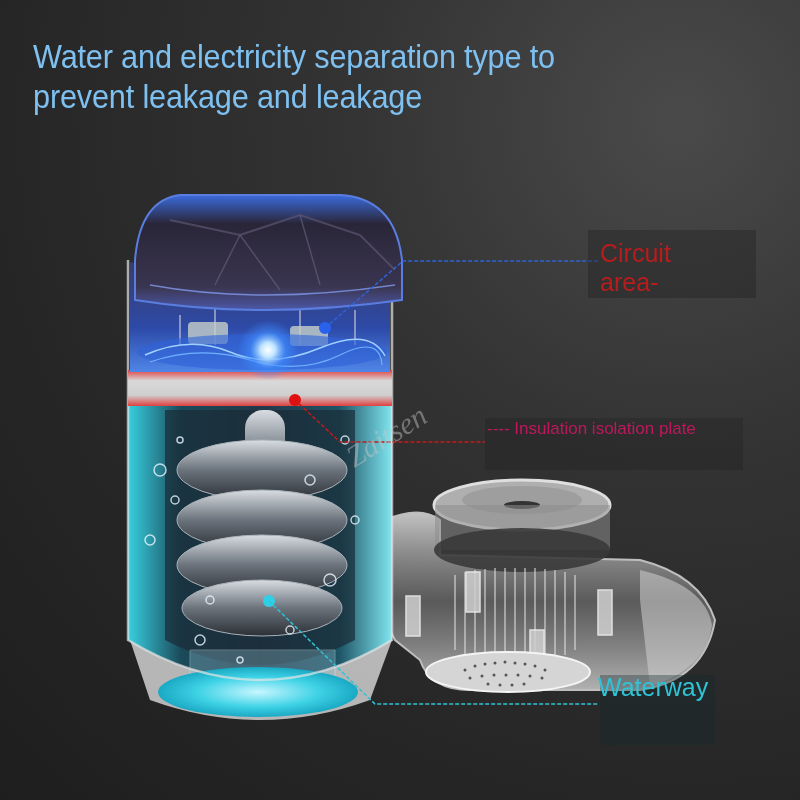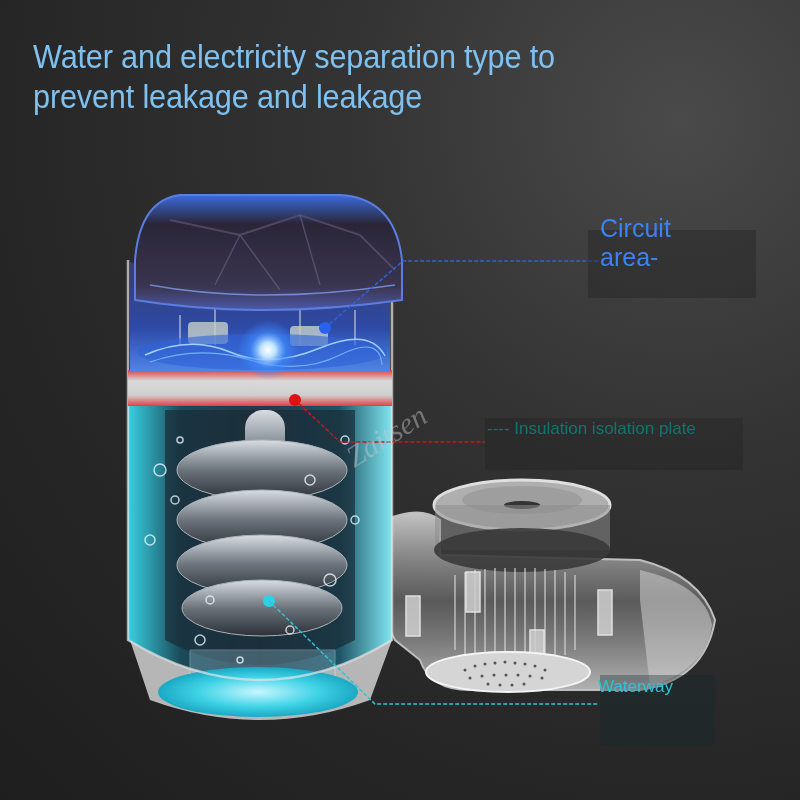--- a/index.html
+++ b/index.html
@@ -3,25 +3,25 @@
 <meta charset="utf-8">
 <style>
   html,body{margin:0;padding:0;}
   body{width:800px;height:800px;overflow:hidden;
     background:radial-gradient(ellipse at 85% 15%, #4a4a4a 0%, #333 35%, #262626 70%, #1e1e1e 100%);
     font-family:"Liberation Sans", sans-serif;position:relative;}
   .headline{position:absolute;left:33px;top:37px;width:740px;color:#7ec0f0;font-size:33px;line-height:40px;
     transform:scaleX(0.93);transform-origin:left top;letter-spacing:-0.2px;}
   .stage{position:absolute;left:0;top:0;width:800px;height:800px;}
   .label{position:absolute;font-family:"Liberation Sans", sans-serif;}
-  .lbl-circuit{left:600px;top:214px;color:#3b82f6;font-size:25px;line-height:29px;}
+  .lbl-circuit{left:600px;top:239px;color:#b91c1c;font-size:25px;line-height:29px;}
   .lbl-circuit-bg{position:absolute;left:588px;top:230px;width:168px;height:68px;background:rgba(30,30,30,0.35);}
-  .lbl-insul{left:487px;top:419px;color:#0f766e;font-size:17px;line-height:20px;white-space:nowrap;}
+  .lbl-insul{left:487px;top:419px;color:#be185d;font-size:17px;line-height:20px;white-space:nowrap;}
   .lbl-insul-bg{position:absolute;left:485px;top:418px;width:258px;height:52px;background:rgba(30,30,30,0.3);}
-  .lbl-water{left:598px;top:673px;color:#2fc3d6;font-size:17px;line-height:28px;}
+  .lbl-water{left:598px;top:673px;color:#2fc3d6;font-size:25px;line-height:28px;}
   .lbl-water-bg{position:absolute;left:600px;top:675px;width:115px;height:70px;background:rgba(20,40,45,0.35);}
   .watermark{position:absolute;left:340px;top:445px;color:rgba(200,200,200,0.45);
     font-family:"Liberation Serif", serif;font-style:italic;font-size:30px;transform:rotate(-32deg);transform-origin:left top;}
 </style>
 </head>
 <body>
 
 <div class="headline">
   <div>Water and electricity separation type to</div>
   <div>prevent leakage and leakage</div>

